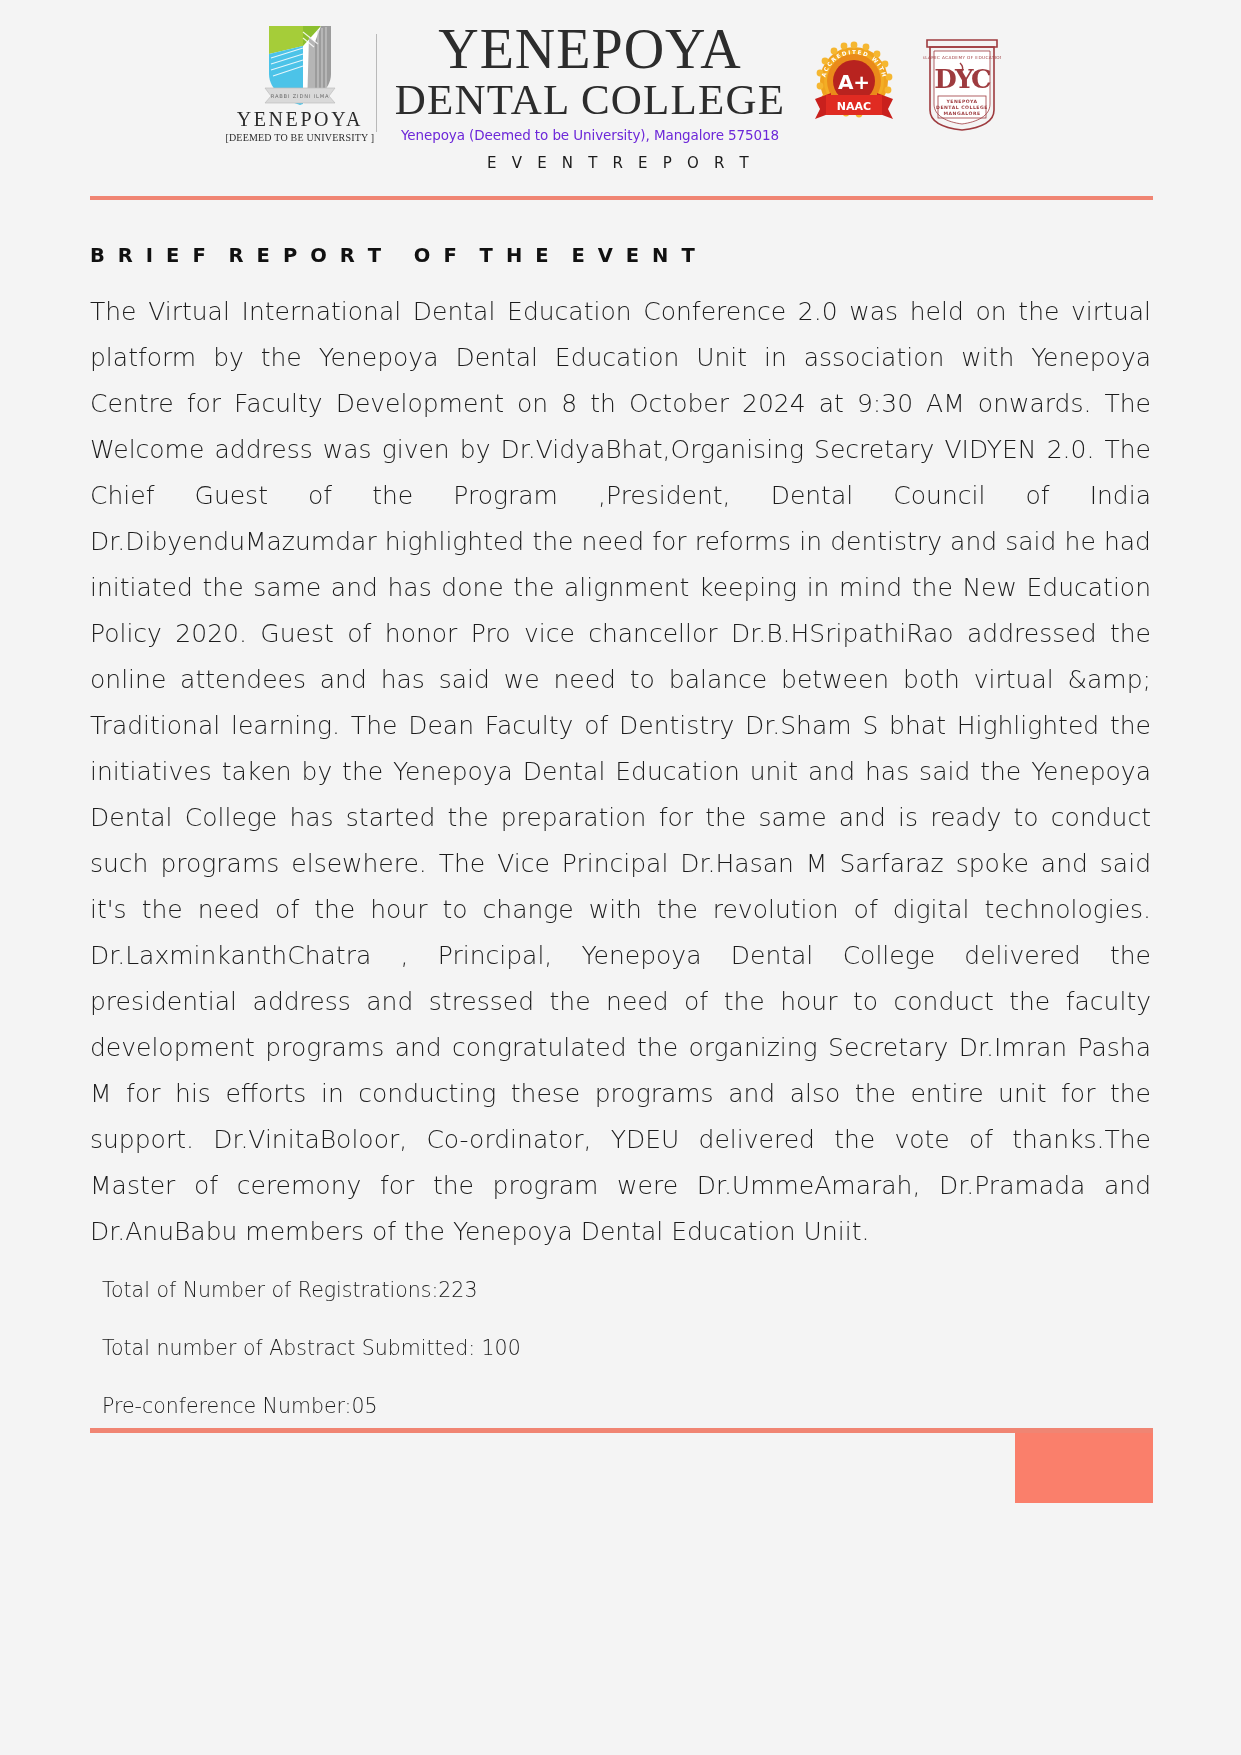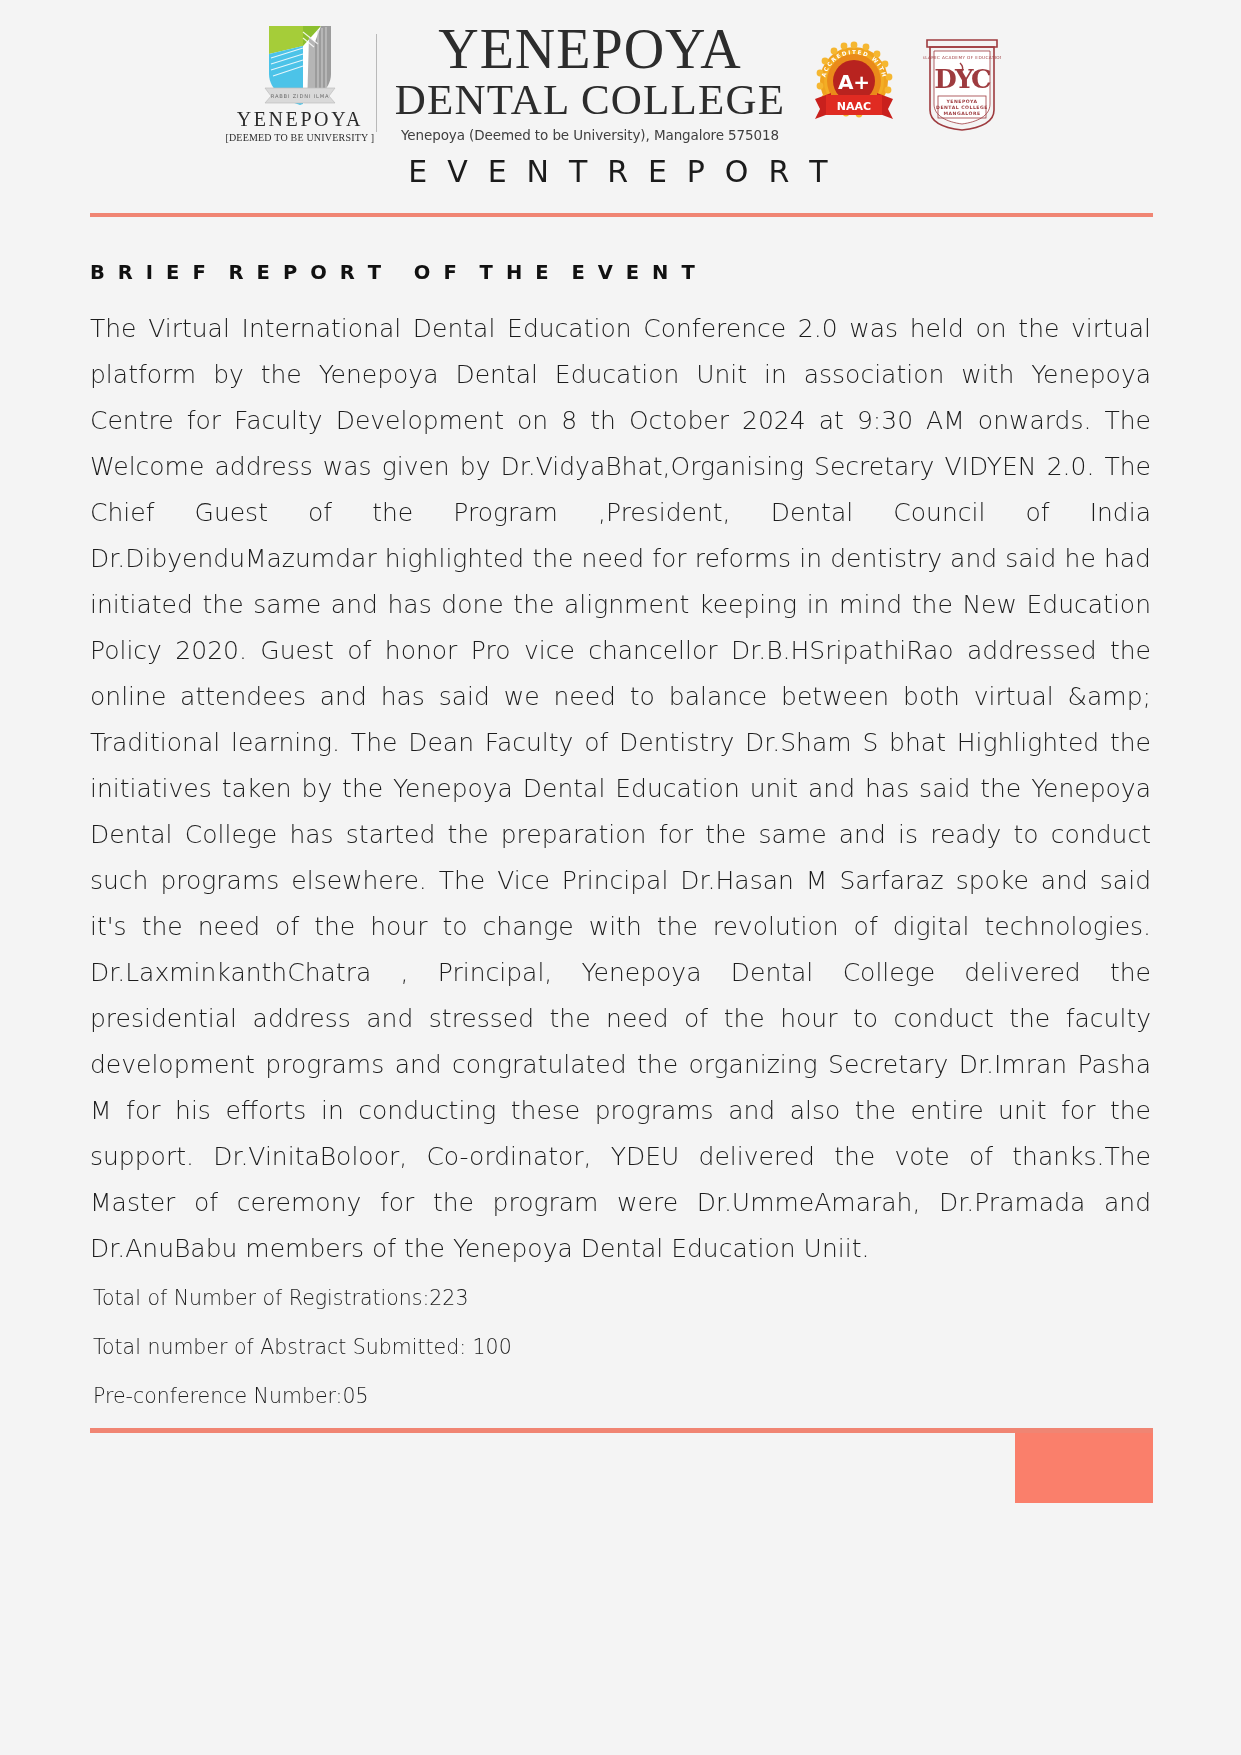--- a/index.html
+++ b/index.html
@@ -95,21 +95,21 @@
     font-size: 43px;
     line-height: 1.05;
     letter-spacing: 1.2px;
     color: #2c2c2c;
     font-weight: 400;
   }
   .wm-line3 {
     font-family: "DejaVu Sans", "Liberation Sans", sans-serif;
     font-size: 13.5px;
     letter-spacing: -0.1px;
-    color: #404040;
+    color: #6d28d9;
     margin-top: 5px;
   }
 
   
   .naac {
     position: relative;
     width: 86px;
     height: 92px;
     margin-left: 26px;
     flex: 0 0 auto;
@@ -120,21 +120,21 @@
     position: relative;
     width: 78px;
     height: 98px;
     margin-left: 26px;
     flex: 0 0 auto;
   }
 
   
   .event-report-title {
     text-align: center;
-    font-size: 30px;
+    font-size: 15px;
     letter-spacing: 5.2px;
     color: #1b1b1b;
     font-weight: 400;
     margin-top: 14px;
     font-family: "DejaVu Sans", "Liberation Sans", sans-serif;
   }
 
   
   .rule-top {
     height: 4px;
@@ -163,21 +163,21 @@
     line-height: 46px;
     color: #1c1c1c;
     margin: 0;
     font-family: "DejaVu Sans", "Liberation Sans", sans-serif;
     font-weight: 300;
   }
   .stat-line {
     font-size: 20.5px;
     line-height: 46px;
     color: #1c1c1c;
-    margin: 3px;
+    margin: 12px;
     text-align: left;
     font-weight: 300;
   }
 
   
   .rule-bottom {
     position: absolute;
     left: 90px;
     right: 88px;
     bottom: 322px;

